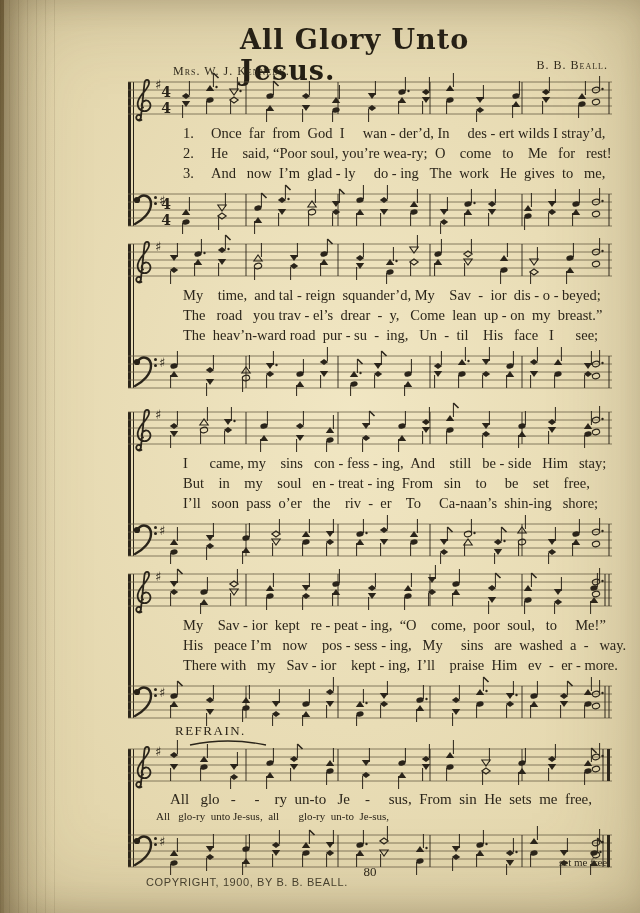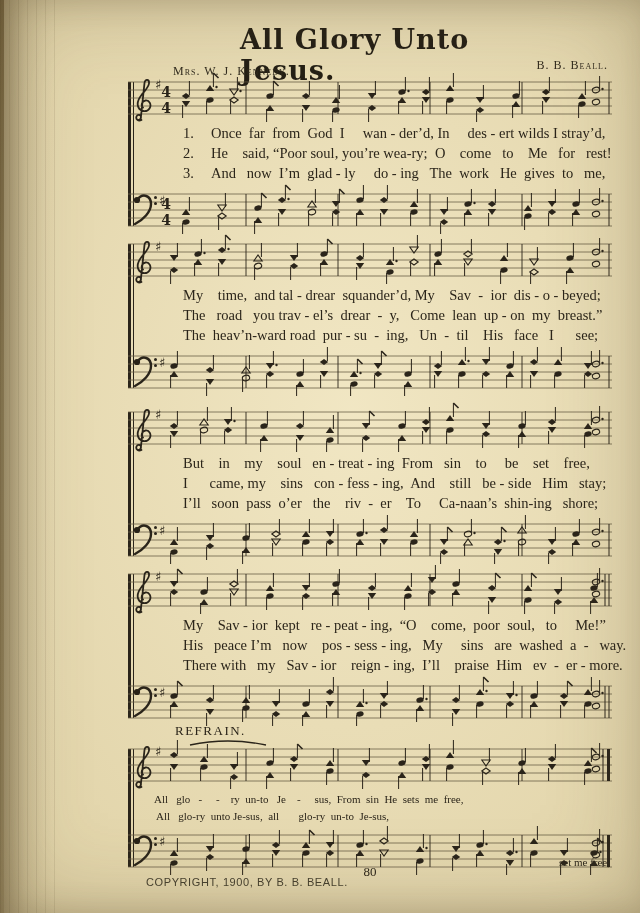--- a/index.html
+++ b/index.html
@@ -55,21 +55,21 @@
 
   .lyrics{position:relative;padding:1px 0 1px 22px;color:#2b251a;}
   .lyr-line{height:20px;line-height:20px;font-size:14.5px;white-space:pre;margin-left:33px;}
   .vnum{display:inline-block;width:28px;}
   .vtext{white-space:pre;}
 
   .refrain-label{
     position:absolute;left:175px;top:723px;
     font-size:13px;letter-spacing:1.5px;color:#2b251a;
   }
-  .ref-line-main{height:19px;line-height:19px;font-size:11px;white-space:pre;padding-left:26px;}
+  .ref-line-main{height:19px;line-height:19px;font-size:15px;white-space:pre;padding-left:42px;}
   .ref-line-echo{position:relative;height:15px;line-height:14px;font-size:11px;white-space:pre;text-align:center;}
   .echo-left{position:absolute;left:28px;top:0;}
   .echo-right{position:absolute;right:2px;top:0;margin-top:46px;}
 
   .copyright{
     position:absolute;left:146px;top:876px;
     font-family:"Liberation Sans","DejaVu Sans",sans-serif;
     font-size:11px;letter-spacing:.6px;color:#46402f;
   }
   .page-number{
@@ -347,21 +347,21 @@
           <polygon points="437.8,39 446.2,39 442,33" fill="#2a241a" stroke="#2a241a" stroke-width="0"></polygon>
           <line x1="445.4" y1="23" x2="445.4" y2="9" stroke="#2a241a" stroke-width="1"></line>
           <line x1="438.6" y1="37" x2="438.6" y2="50" stroke="#2a241a" stroke-width="1"></line>
           <ellipse cx="468" cy="18" rx="3.7" ry="2.7" fill="none" stroke="#2a241a" stroke-width="1.1" transform="rotate(-14 468 18)"></ellipse>
           <ellipse cx="468" cy="30" rx="3.7" ry="2.7" fill="none" stroke="#2a241a" stroke-width="1.1" transform="rotate(-14 468 30)"></ellipse>
           <line x1="471.6" y1="17" x2="471.6" y2="4" stroke="#2a241a" stroke-width="1"></line>
           <circle cx="474.5" cy="17" r="1.2" fill="#2a241a"></circle>
         </svg>
       </div>
     <div class="lyrics">
-      <div class="lyr-line"><span class="vtext">My    time,  and tal - drear  squander’d, My    Sav  -  ior  dis - o - beyed;</span></div>
+      <div class="lyr-line"><span class="vtext">My    time,  and tal - reign  squander’d, My    Sav  -  ior  dis - o - beyed;</span></div>
       <div class="lyr-line"><span class="vtext">The   road   you trav - el’s  drear  -  y,   Come  lean  up - on  my  breast.”</span></div>
       <div class="lyr-line"><span class="vtext">The  heav’n-ward road  pur - su  -  ing,   Un  -  til    His   face   I      see;</span></div>
     </div>
     <div class="staff">
         <svg width="484" height="50" viewBox="0 0 484 50">
           <line x1="0" y1="10" x2="484" y2="10" stroke="#6a5f48" stroke-width="0.8"></line>
           <line x1="0" y1="18" x2="484" y2="18" stroke="#6a5f48" stroke-width="0.8"></line>
           <line x1="0" y1="26" x2="484" y2="26" stroke="#6a5f48" stroke-width="0.8"></line>
           <line x1="0" y1="34" x2="484" y2="34" stroke="#6a5f48" stroke-width="0.8"></line>
           <line x1="0" y1="42" x2="484" y2="42" stroke="#6a5f48" stroke-width="0.8"></line>
@@ -527,22 +527,22 @@
           <ellipse cx="460" cy="32" rx="3.7" ry="2.7" fill="#2a241a" stroke="#2a241a" stroke-width="0" transform="rotate(-14 460 32)"></ellipse>
           <line x1="463.4" y1="23" x2="463.4" y2="9" stroke="#2a241a" stroke-width="1"></line>
           <line x1="456.6" y1="33" x2="456.6" y2="46" stroke="#2a241a" stroke-width="1"></line>
           <ellipse cx="468" cy="18" rx="3.7" ry="2.7" fill="none" stroke="#2a241a" stroke-width="1.1" transform="rotate(-14 468 18)"></ellipse>
           <ellipse cx="468" cy="30" rx="3.7" ry="2.7" fill="none" stroke="#2a241a" stroke-width="1.1" transform="rotate(-14 468 30)"></ellipse>
           <line x1="471.6" y1="17" x2="471.6" y2="4" stroke="#2a241a" stroke-width="1"></line>
           <circle cx="474.5" cy="17" r="1.2" fill="#2a241a"></circle>
         </svg>
       </div>
     <div class="lyrics">
+      <div class="lyr-line"><span class="vtext">I      came, my    sins   con - fess - ing,  And    still   be - side   Him   stay;</span></div>
       <div class="lyr-line"><span class="vtext">But    in    my    soul   en - treat - ing  From   sin    to     be    set    free,</span></div>
-      <div class="lyr-line"><span class="vtext">I      came, my    sins   con - fess - ing,  And    still   be - side   Him   stay;</span></div>
       <div class="lyr-line"><span class="vtext">I’ll   soon  pass  o’er   the    riv  -  er    To     Ca-naan’s  shin-ing   shore;</span></div>
     </div>
     <div class="staff">
         <svg width="484" height="50" viewBox="0 0 484 50">
           <line x1="0" y1="10" x2="484" y2="10" stroke="#6a5f48" stroke-width="0.8"></line>
           <line x1="0" y1="18" x2="484" y2="18" stroke="#6a5f48" stroke-width="0.8"></line>
           <line x1="0" y1="26" x2="484" y2="26" stroke="#6a5f48" stroke-width="0.8"></line>
           <line x1="0" y1="34" x2="484" y2="34" stroke="#6a5f48" stroke-width="0.8"></line>
           <line x1="0" y1="42" x2="484" y2="42" stroke="#6a5f48" stroke-width="0.8"></line>
           <line x1="118" y1="10" x2="118" y2="42" stroke="#2a241a" stroke-width="0.9"></line>
@@ -706,21 +706,21 @@
           <line x1="462.6" y1="37" x2="462.6" y2="50" stroke="#2a241a" stroke-width="1"></line>
           <ellipse cx="468" cy="18" rx="3.7" ry="2.7" fill="none" stroke="#2a241a" stroke-width="1.1" transform="rotate(-14 468 18)"></ellipse>
           <ellipse cx="468" cy="30" rx="3.7" ry="2.7" fill="none" stroke="#2a241a" stroke-width="1.1" transform="rotate(-14 468 30)"></ellipse>
           <line x1="471.6" y1="17" x2="471.6" y2="4" stroke="#2a241a" stroke-width="1"></line>
           <circle cx="474.5" cy="17" r="1.2" fill="#2a241a"></circle>
         </svg>
       </div>
     <div class="lyrics">
       <div class="lyr-line"><span class="vtext">My    Sav - ior  kept   re - peat - ing,  “O    come,  poor  soul,   to     Me!”</span></div>
       <div class="lyr-line"><span class="vtext">His   peace I’m   now    pos - sess - ing,   My     sins   are  washed  a  -   way.</span></div>
-      <div class="lyr-line"><span class="vtext">There with   my   Sav - ior    reign - ing,  I’ll    praise  Him   ev  -  er - more.</span></div>
+      <div class="lyr-line"><span class="vtext">There with   my   Sav - ior    kept - ing,  I’ll    praise  Him   ev  -  er - more.</span></div>
     </div>
     <div class="staff">
         <svg width="484" height="50" viewBox="0 0 484 50">
           <line x1="0" y1="10" x2="484" y2="10" stroke="#6a5f48" stroke-width="0.8"></line>
           <line x1="0" y1="18" x2="484" y2="18" stroke="#6a5f48" stroke-width="0.8"></line>
           <line x1="0" y1="26" x2="484" y2="26" stroke="#6a5f48" stroke-width="0.8"></line>
           <line x1="0" y1="34" x2="484" y2="34" stroke="#6a5f48" stroke-width="0.8"></line>
           <line x1="0" y1="42" x2="484" y2="42" stroke="#6a5f48" stroke-width="0.8"></line>
           <line x1="118" y1="10" x2="118" y2="42" stroke="#2a241a" stroke-width="0.9"></line>
           <line x1="210" y1="10" x2="210" y2="42" stroke="#2a241a" stroke-width="0.9"></line>

